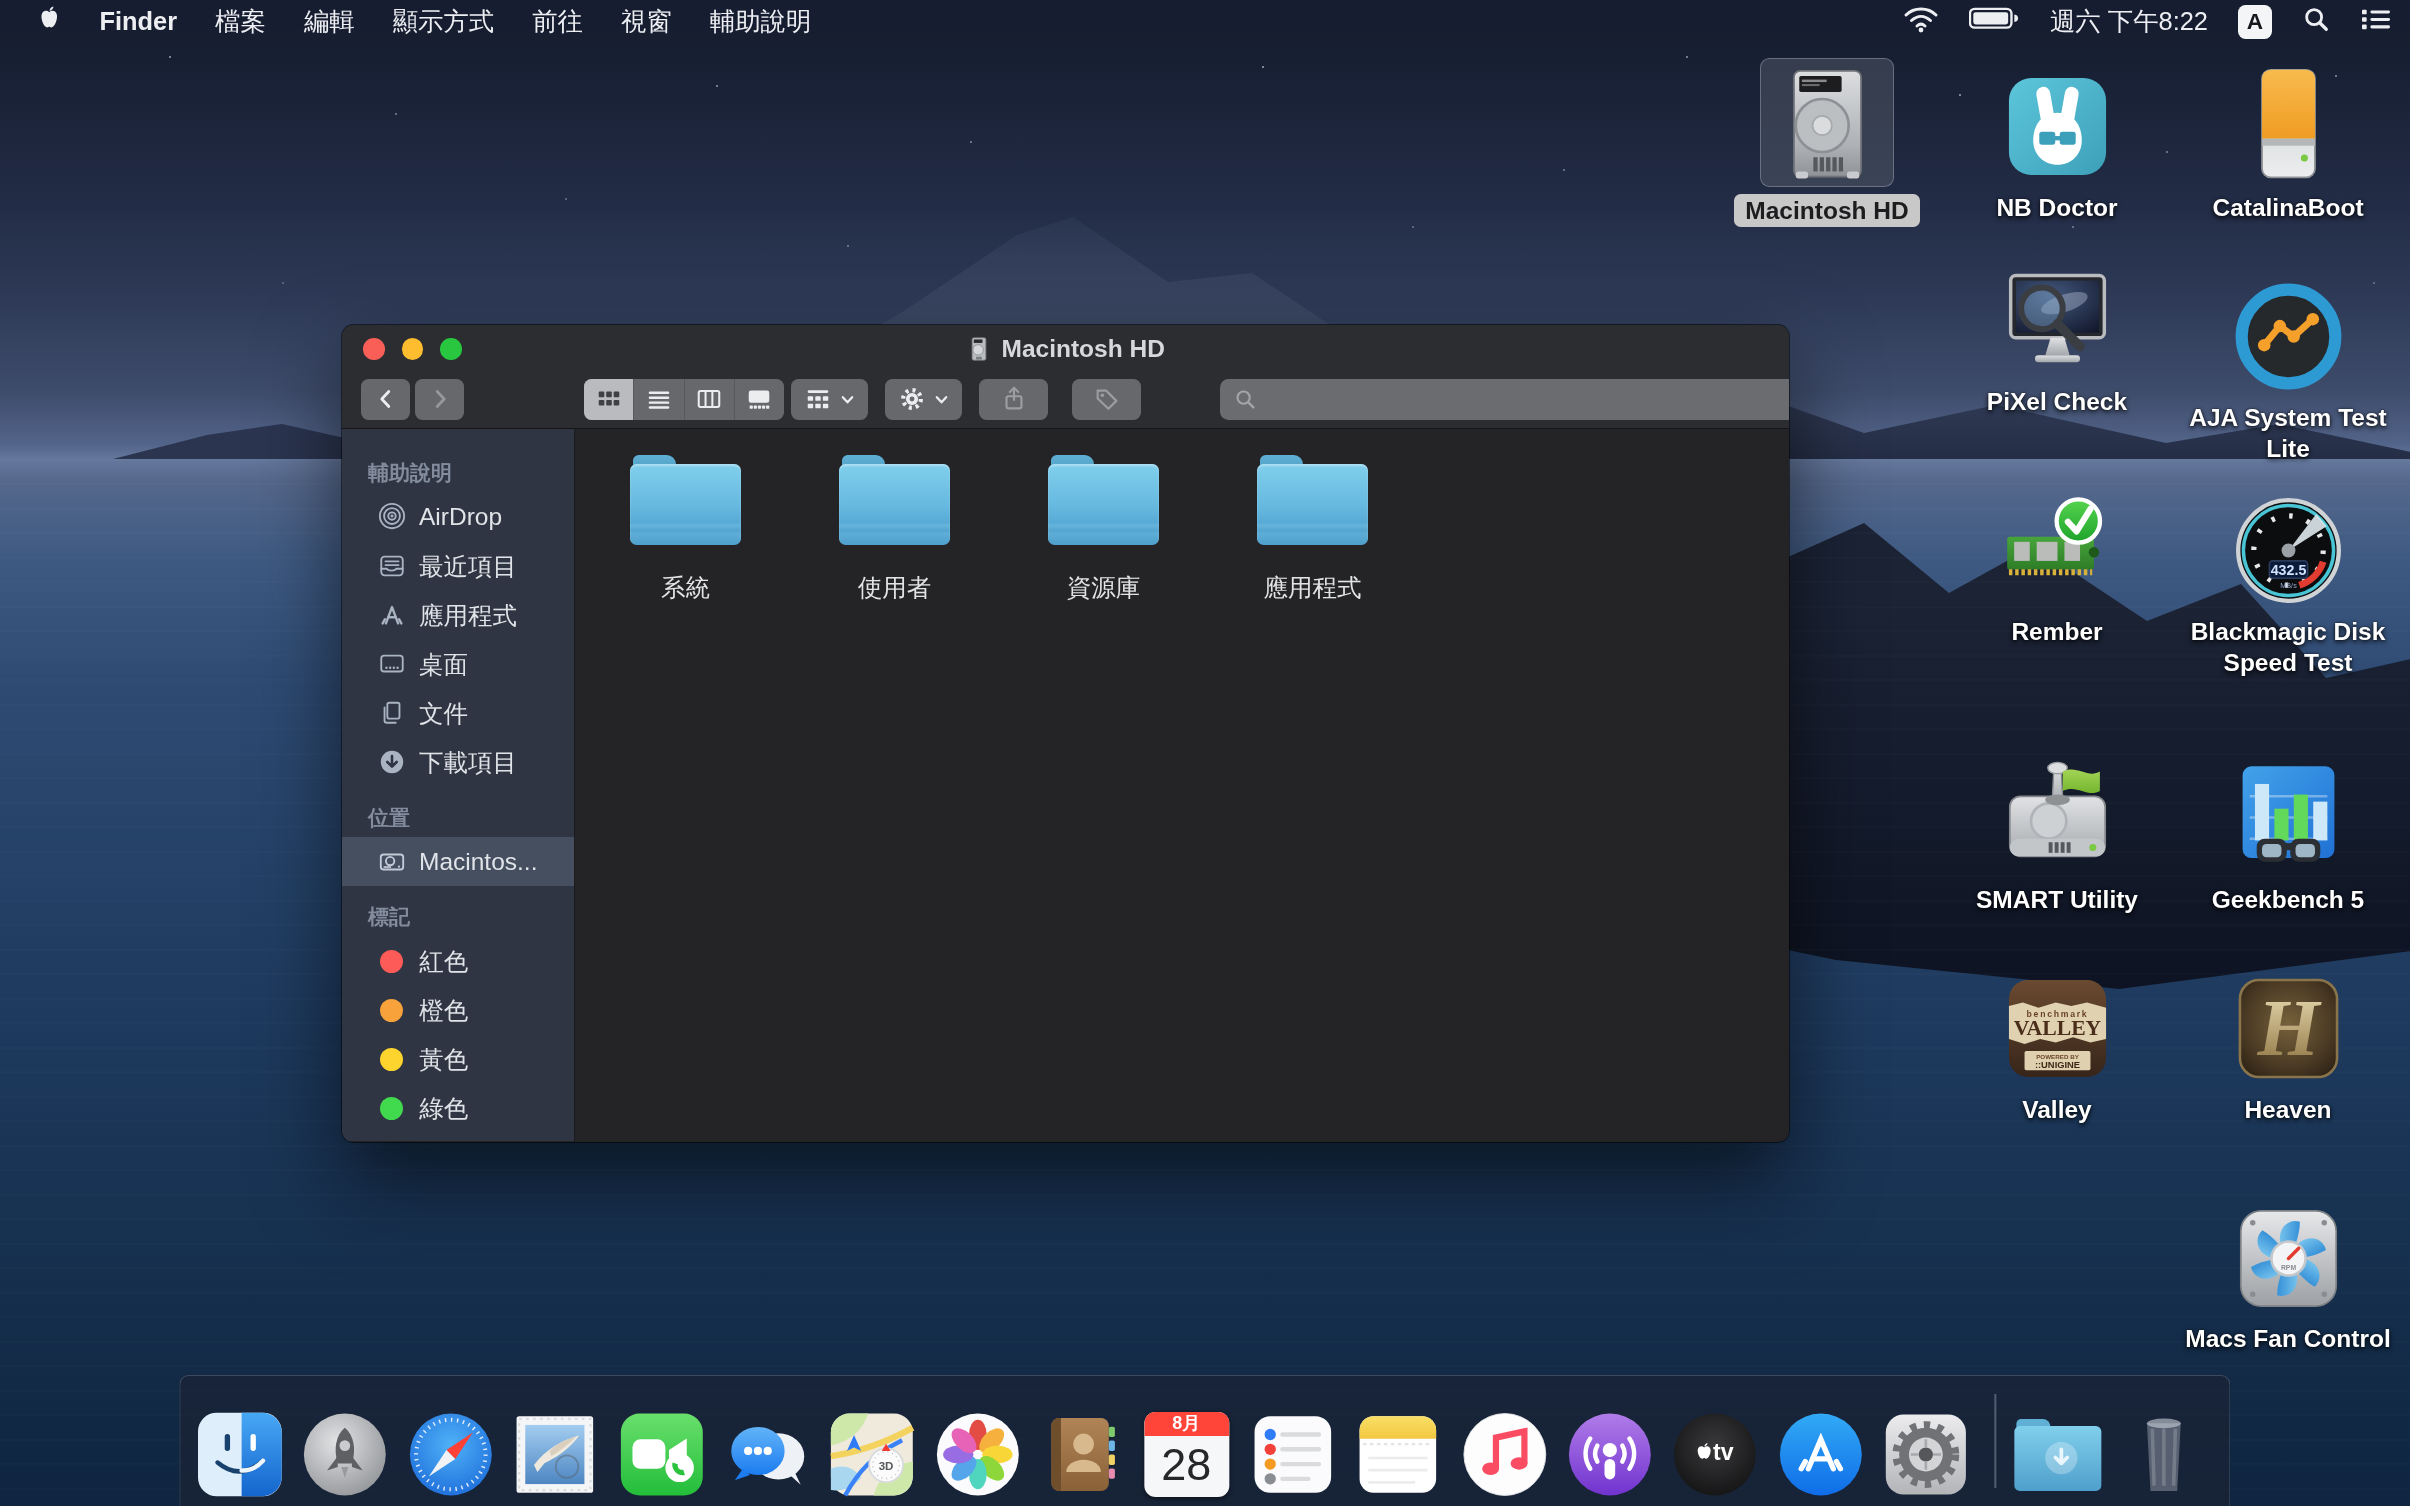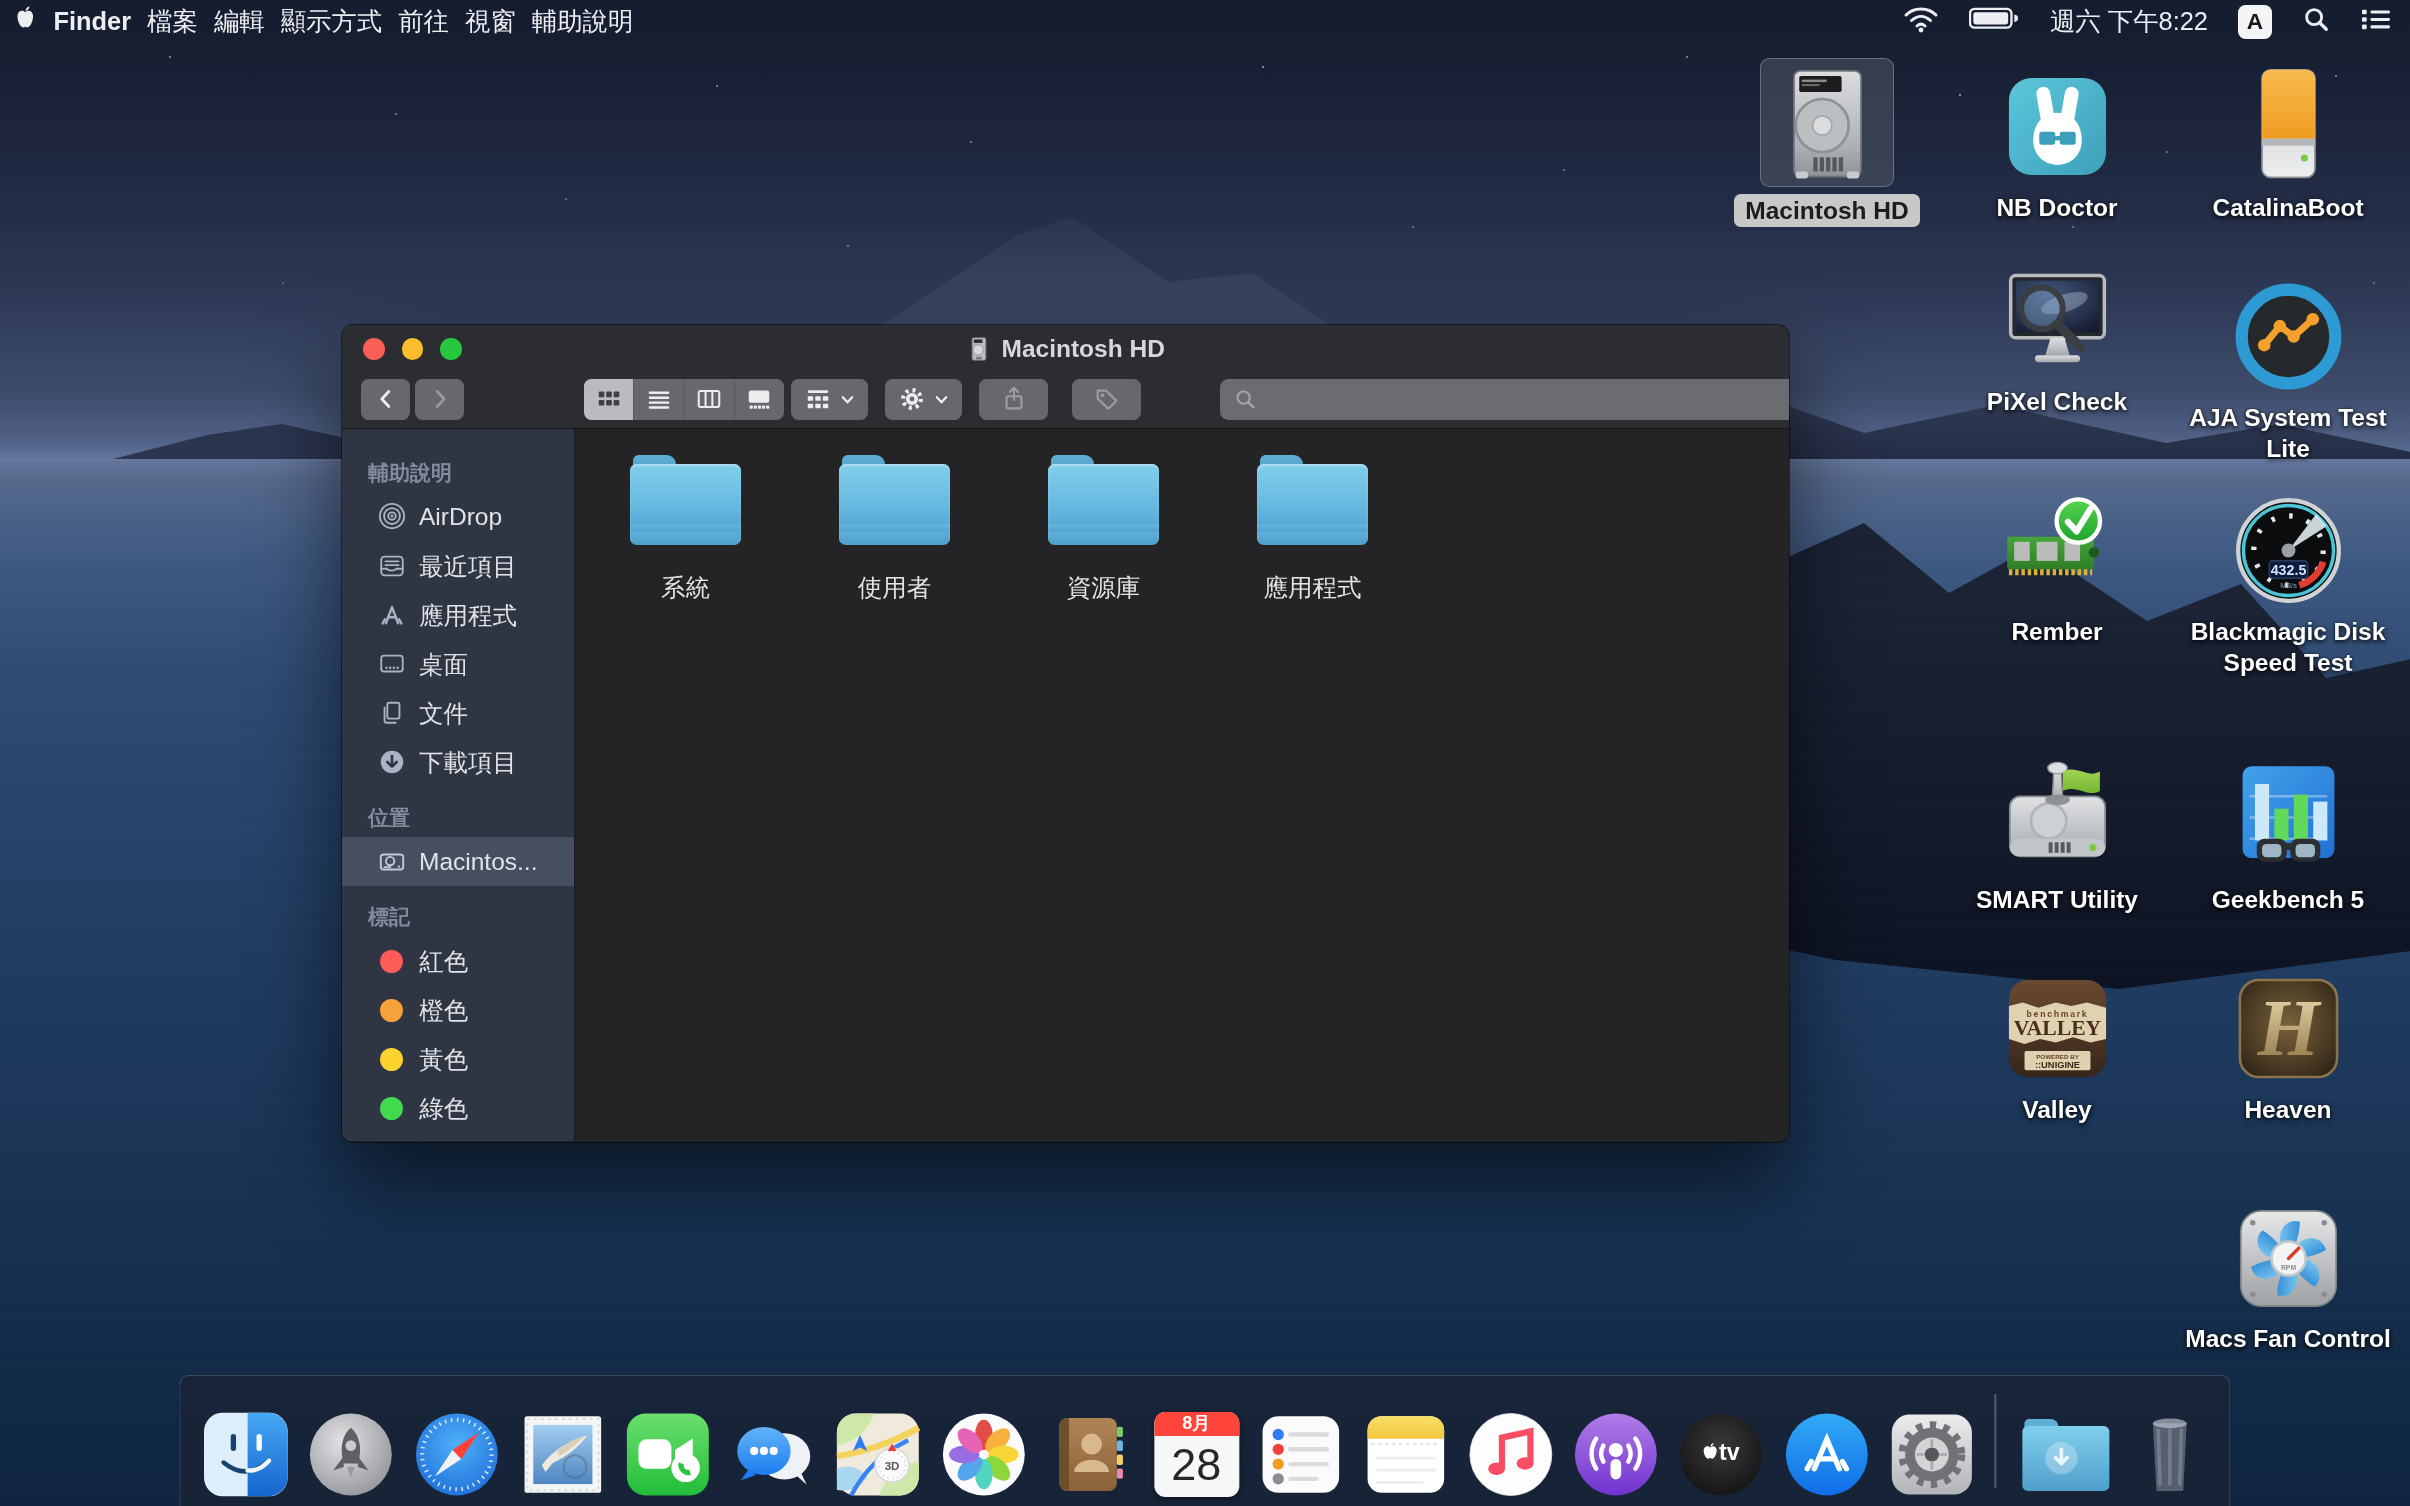--- a/index.html
+++ b/index.html
@@ -24,21 +24,21 @@
   .cliff{position:absolute;left:0;top:0;width:2411px;height:1507px;
     background:linear-gradient(180deg,#1b2335 40%,#0d1322 66%);
     clip-path:polygon(1657px 923px,1695px 659px,1770px 565px,1864px 523px,1949px 593px,2034px 546px,
       2147px 621px,2241px 584px,2326px 678px,2411px 659px,2411px 951px,2119px 989px,1836px 960px);}
   .ocean-streaks{position:absolute;left:0;top:459px;width:2411px;height:1048px;opacity:.25;
     background:repeating-linear-gradient(180deg,rgba(255,255,255,.05) 0 1.9px,transparent 1.9px 24.5px);}
 
   
   .menubar{position:absolute;left:0;top:0;width:2411px;height:43px;background:rgba(24,30,49,.97);
     display:flex;align-items:center;color:#eceef2;font-size:25.4px;z-index:40;}
-  .mb-left{display:flex;align-items:center;gap:16px;padding-left:13px;}
+  .mb-left{display:flex;align-items:center;gap:38px;padding-left:37px;}
   .mb-appname{font-weight:bold;}
   .mb-item{white-space:nowrap;text-align:right;}
   .mb-right{margin-left:auto;display:flex;align-items:center;gap:30px;padding-right:19px;}
   .ime-box{width:34px;height:34px;background:#f4f5f7;border-radius:7.5px;color:#16181c;font-weight:bold;
     font-size:22.6px;display:flex;align-items:center;justify-content:center;}
 
   
   .dicon{position:absolute;width:222px;display:flex;flex-direction:column;align-items:center;z-index:5;}
   .dicon-img{height:121px;display:flex;align-items:flex-end;justify-content:center;padding:2.8px 9.4px;}
   .dicon-img.sel{background:rgba(92,98,110,.45);border:1.9px solid rgba(165,170,182,.45);border-radius:9.4px;}
@@ -82,21 +82,21 @@
     background:linear-gradient(180deg,#5fb0d4,#4f9cc4);}
   .fold:after{content:"";position:absolute;left:0;right:0;top:9.4px;bottom:0;border-radius:6.6px;
     background:linear-gradient(180deg,#80cfec 0%,#65b7df 55%,#58abd6 72%,#64b4dc 76%,#54a5d1 82%,#5dadd7 86%,#4f9fcc 100%);
     box-shadow:inset 0 1.9px 1.9px rgba(255,255,255,.35);}
   .folderlabel{margin-top:26px;color:#e3e4e6;font-size:24.5px;}
 
   
   .dock{position:absolute;left:50%;transform:translateX(-50%);bottom:0;height:130px;z-index:30;
     background:rgba(28,34,50,.65);border:0.9px solid rgba(160,172,192,.28);border-bottom:none;
     border-radius:9.4px 9.4px 0 0;display:flex;align-items:center;padding:0 15px;gap:10.4px;}
-  .ditem{width:95px;height:95px;position:relative;display:flex;align-items:center;justify-content:flex-end;flex:none;margin-top:27px;}
+  .ditem{width:95px;height:95px;position:relative;display:flex;align-items:center;justify-content:flex-start;flex:none;margin-top:27px;}
   .ditem svg{display:block;}
   .ditem.running:after{content:"";position:absolute;left:50%;bottom:-13px;transform:translateX(-50%);
     width:7.5px;height:7.5px;border-radius:50%;background:#b9c1cc;}
   .dock-sep{width:1.9px;height:94px;background:rgba(190,200,215,.35);margin:0 7.5px;flex:none;}
   .cal{width:85px;height:85px;background:#f6f7f9;border-radius:11.3px;overflow:hidden;box-shadow:0 1.9px 4.7px rgba(0,0,0,.45);}
   .cal-top{height:23.5px;background:#ff453a;color:#fff;font-size:18px;line-height:23.5px;text-align:center;font-weight:600;}
   .cal-day{font-size:45px;color:#27272a;text-align:center;line-height:58px;font-weight:300;}
   .fold-sm{position:relative;width:87px;height:72px;}
   .fold-sm:before{content:"";position:absolute;left:1.9px;top:0;width:34px;height:15px;border-radius:4.7px 7.5px 0 0;
     background:#5fb0d4;}

